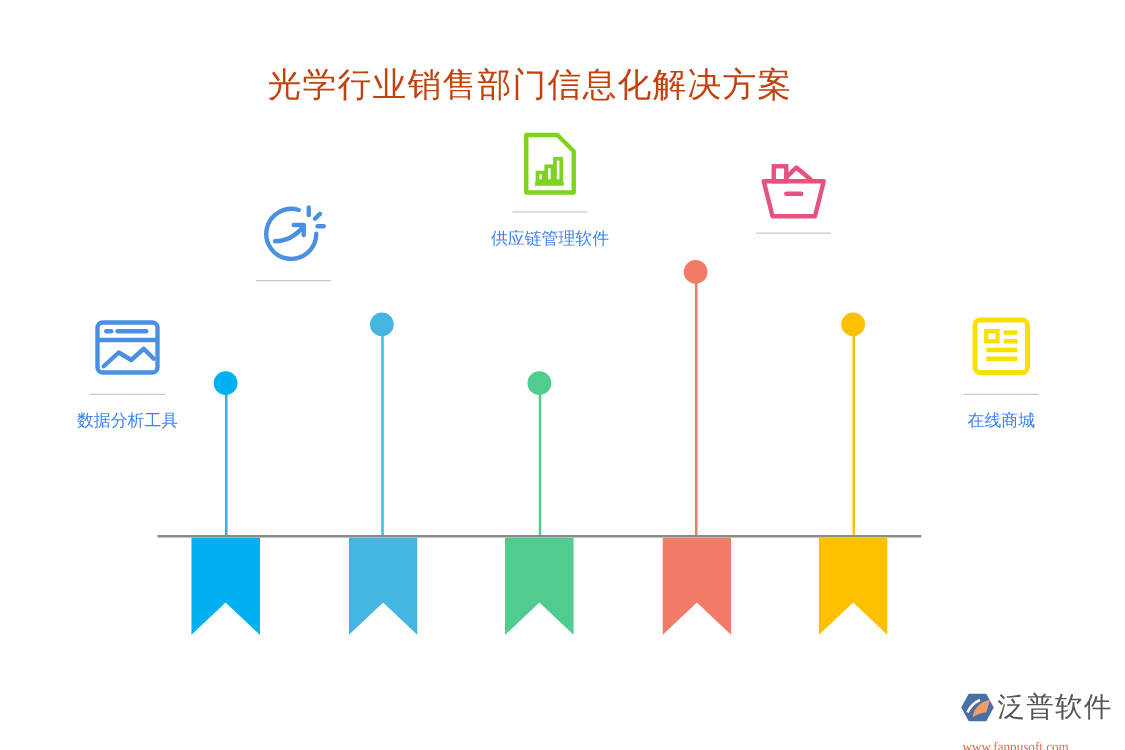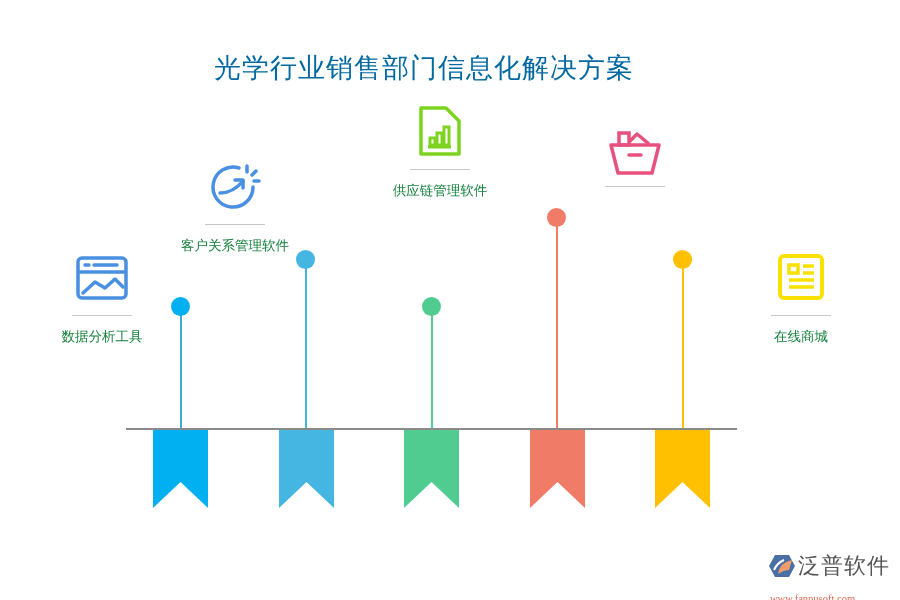--- a/index.html
+++ b/index.html
@@ -1,27 +1,27 @@
 <!DOCTYPE html>
 <html><head>
   <meta charset="utf-8">
   <style>
     html, body { margin:0; padding:0; background:#ffffff; }
     body { width:900px; height:600px; position:relative; overflow:hidden;
            font-family:"Liberation Sans","DejaVu Sans",sans-serif; color:#333; }
-    .title { position:absolute; left:214px; top:50px; font-size:27px; color:#0369a1; letter-spacing:1px; white-space:nowrap; }
+    .title { position:absolute; left:214px; top:50px; font-size:27px; color:#c2410c; letter-spacing:1px; white-space:nowrap; }
     .baseline { position:absolute; left:126px; top:428px; width:611px; height:2px; background:#8a8a8a; }
     .stem { position:absolute; width:2px; }
     .dot { position:absolute; width:19px; height:19px; border-radius:50%; }
     .flag { position:absolute; top:430px; width:55px; height:78px; }
     .flag svg { display:block; }
     .item { position:absolute; text-align:center; }
     .item .icon { display:block; margin:0 auto; }
     .item .sep { width:60px; height:1px; background:#c8c8c8; margin:10px auto 0; }
-    .item .label { font-size:13.5px; color:#15803d; margin-top:12px; white-space:nowrap; }
+    .item .label { font-size:13.5px; color:#3b82f6; margin-top:12px; white-space:nowrap; }
     .logo { position:absolute; left:768px; top:553px; }
     .logo .brand { font-size:22px; color:#555; letter-spacing:1px; position:absolute; left:30px; top:-2px; white-space:nowrap; }
     .logo .url { font-family:"Liberation Serif","DejaVu Serif",serif; font-size:10.5px; color:#e06a50; position:absolute; left:2px; top:40px; white-space:nowrap; }
   </style>
 </head>
 <body>
 
 <div class="title">光学行业销售部门信息化解决方案</div>
 
 <div class="stem" style="left:180px;top:306px;height:122px;background:#3fa9d8;"></div>
@@ -82,21 +82,20 @@
 <div class="item" style="left:170px;top:163px;width:130px;">
   <svg class="icon" width="52" height="48" viewBox="0 0 52 48">
     <path d="M30 5 A20 20 0 1 0 44 24" fill="none" stroke="#4a90e2" stroke-width="3.5" stroke-linecap="round"></path>
     <path d="M11 30 Q24 30 34 18" fill="none" stroke="#4a90e2" stroke-width="3.5" stroke-linecap="round"></path>
     <polyline points="26,17 34,17 34,25" fill="none" stroke="#4a90e2" stroke-width="3.5" stroke-linecap="round" stroke-linejoin="round"></polyline>
     <line x1="38" y1="3" x2="38" y2="9" stroke="#4a90e2" stroke-width="3.5" stroke-linecap="round"></line>
     <line x1="43" y1="12" x2="47" y2="8" stroke="#4a90e2" stroke-width="3.5" stroke-linecap="round"></line>
     <line x1="45" y1="18" x2="50" y2="18" stroke="#4a90e2" stroke-width="3.5" stroke-linecap="round"></line>
   </svg>
   <div class="sep" style="margin-top:13px;"></div>
-  <div class="label">客户关系管理软件</div>
 </div>
 
 <div class="item" style="left:380px;top:105px;width:120px;">
   <svg class="icon" width="44" height="52" viewBox="0 0 44 52">
     <path d="M3 3 L28 3 L41 16 L41 49 L3 49 Z" fill="none" stroke="#7ed321" stroke-width="3.5" stroke-linejoin="round"></path>
     <rect x="12" y="33" width="5" height="7" fill="none" stroke="#7ed321" stroke-width="3"></rect>
     <rect x="19" y="28" width="5" height="12" fill="none" stroke="#7ed321" stroke-width="3"></rect>
     <rect x="26" y="22" width="5" height="18" fill="none" stroke="#7ed321" stroke-width="3"></rect>
     <line x1="10" y1="42" x2="33" y2="42" stroke="#7ed321" stroke-width="3"></line>
   </svg>

